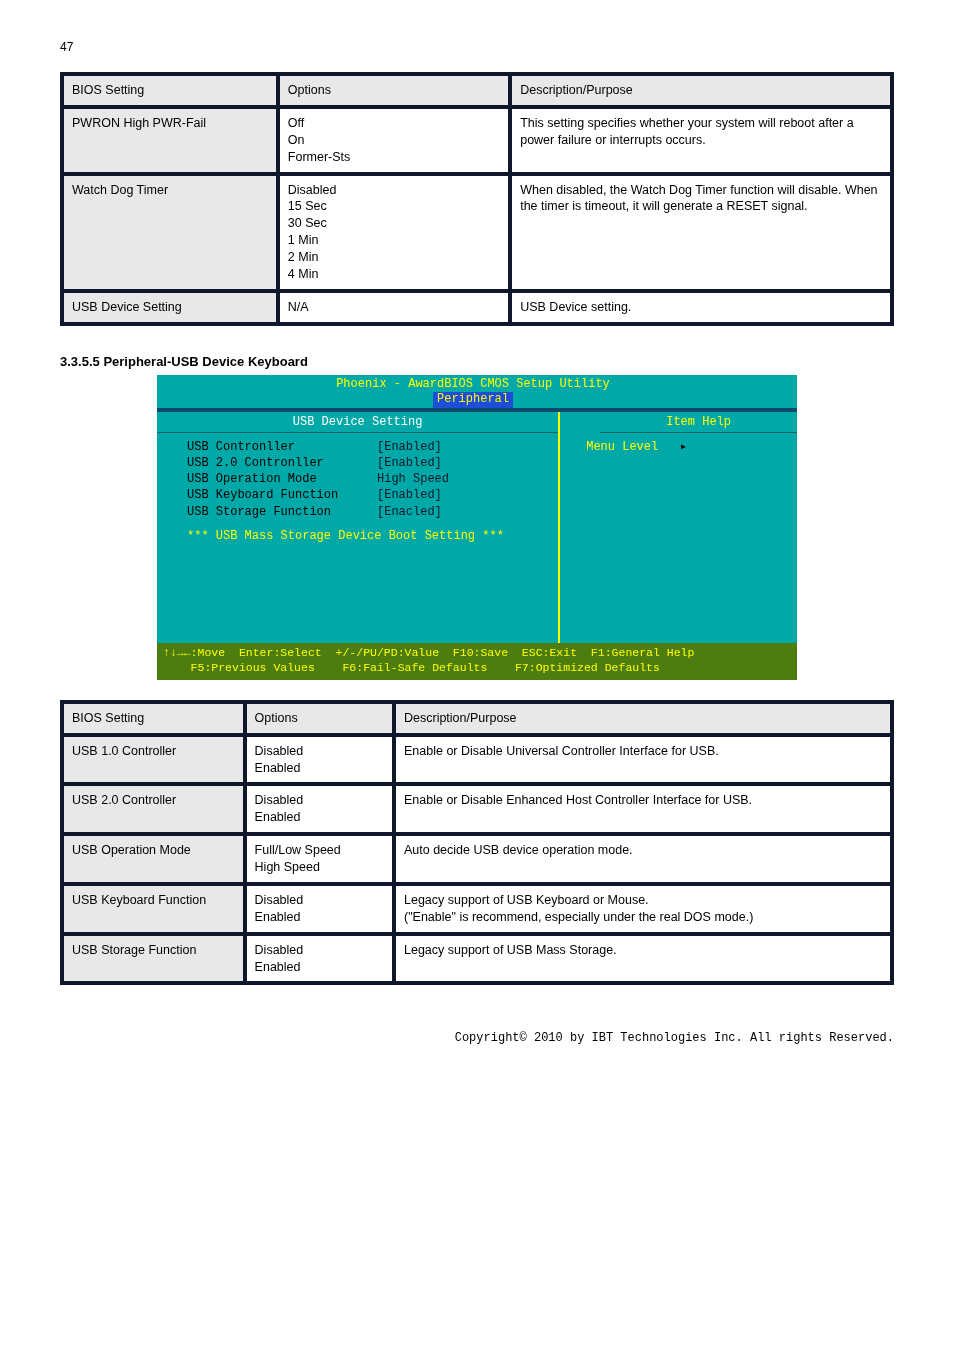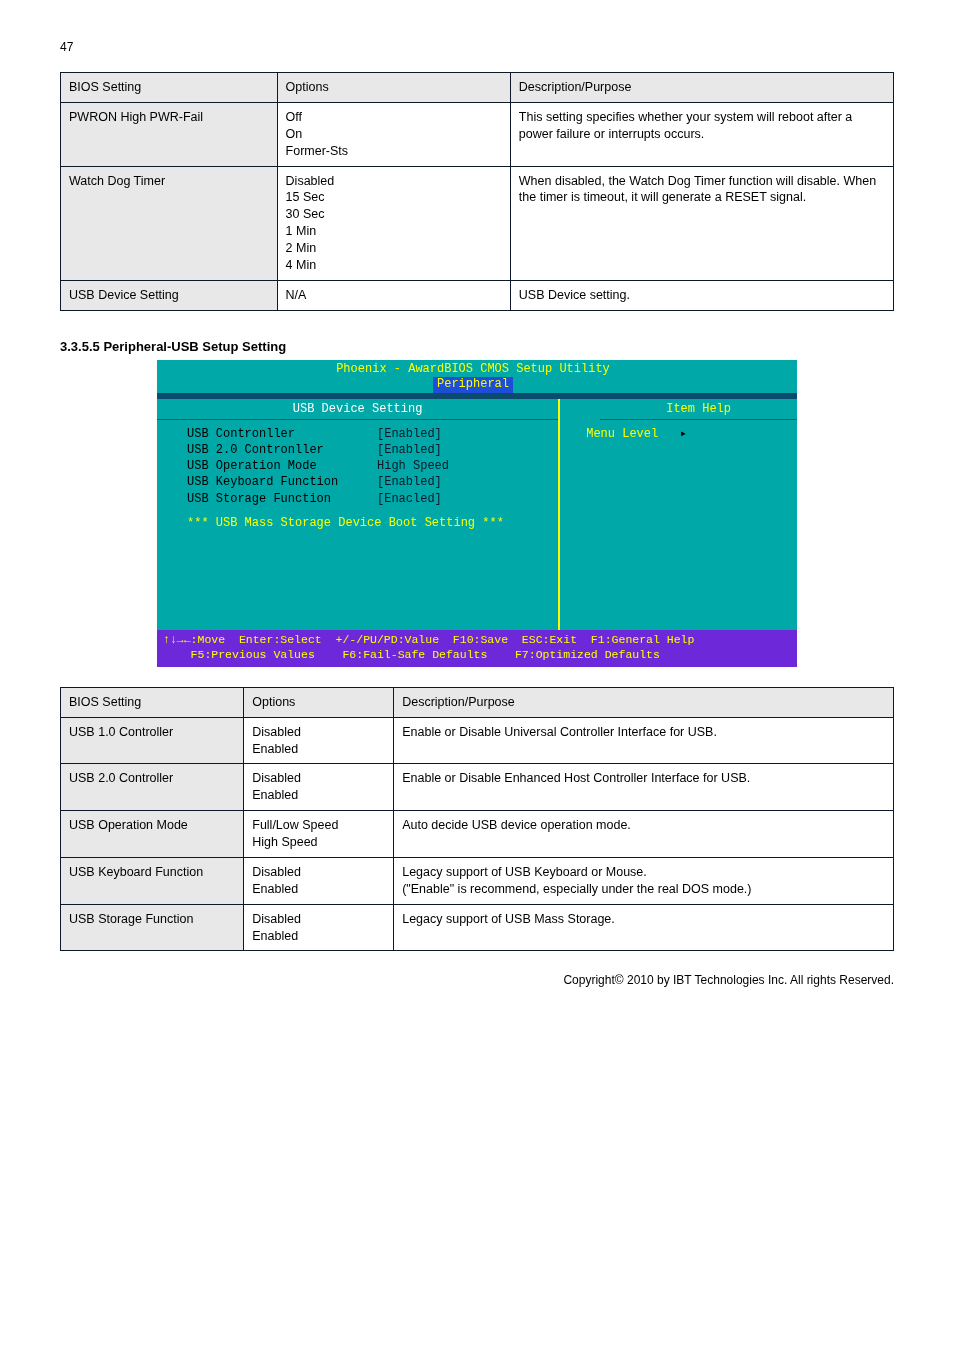--- a/index.html
+++ b/index.html
@@ -11,21 +11,21 @@
     width: 954px;
     padding: 40px 60px 40px 60px;
   }
   .page-num-top { text-align: left; font-size:12px; margin-bottom:18px;}
   table.outer {
     width: 100%;
     border-collapse: collapse;
     margin-bottom: 8px;
   }
   table.outer td {
-    border: 1px solid #0f172a;
+    border: 4px solid #0f172a;
     padding: 6px 8px;
     vertical-align: top;
     font-size: 12.5px;
     line-height: 1.35;
   }
   table.outer td.h {
     background: #e8e8e8;
   }
   .heading {
     font-weight: bold;
@@ -38,21 +38,21 @@
     margin: 6px auto 20px auto;
     font-family: "Courier New", monospace;
     font-size: 12px;
   }
   .bios-title {
     background: #00a8a8;
     color: #ffff00;
     text-align: center;
     padding: 2px 8px 0 0;
     line-height: 1.3;
-    border-bottom: 6px solid #0c4a6e;
+    border-bottom: 4px solid #0c4a6e;
   }
   .bios-title .line2 {
     display:inline-block;
     background:#1d4ed8;
     color:#ffff00;
     padding:0 4px;
   }
   .bios-body {
     display:flex;
     border-top:0;
@@ -80,32 +80,33 @@
     min-height:210px;
   }
   .bios-content .row{ display:flex; }
   .bios-content .lab{ width:190px; color:#000000;}
   .bios-content .val{ color:#0f172a;}
   .bios-right-content{
     padding:6px 26px;
     color:#ffff00;
   }
   .bios-foot{
-    background:#6d28d9;
+    background:#4d7c0f;
     color:#ffff00;
     padding:2px 6px 4px 6px;
     line-height:1.35;
     white-space:pre;
     font-size:11.5px;
   }
   .tri{ display:inline-block; color:#000;}
   .footer-pg{
     text-align:right;
     font-size:12px;
-    margin-top:22px;
+    margin-top:46px;
+    font-family:Liberation Mono, monospace;
   }
 </style>
 </head>
 <body>
 
 <div class="page-num-top">47</div>
 
 <table class="outer">
   <tbody>
       <tr>
@@ -134,21 +135,21 @@
     <td class="h">USB Device Setting</td>
     <td>N/A</td>
     <td>USB Device setting.</td>
   </tr>
 </tbody>
   </table>
 
 <div class="heading">
   <span>3.3.5.5</span>
   <span> </span>
-  <span>Peripheral-USB Setup Setting</span>
+  <span>Peripheral-USB Device Keyboard</span>
 </div>
 
 <div class="bios-wrap">
   <div class="bios-title">
     <div>Phoenix - AwardBIOS CMOS Setup Utility</div>
     <div><span class="line2">Peripheral</span></div>
   </div>
   <div class="bios-body">
     <div class="bios-left">
       <div class="bios-col-head">USB Device Setting</div>

